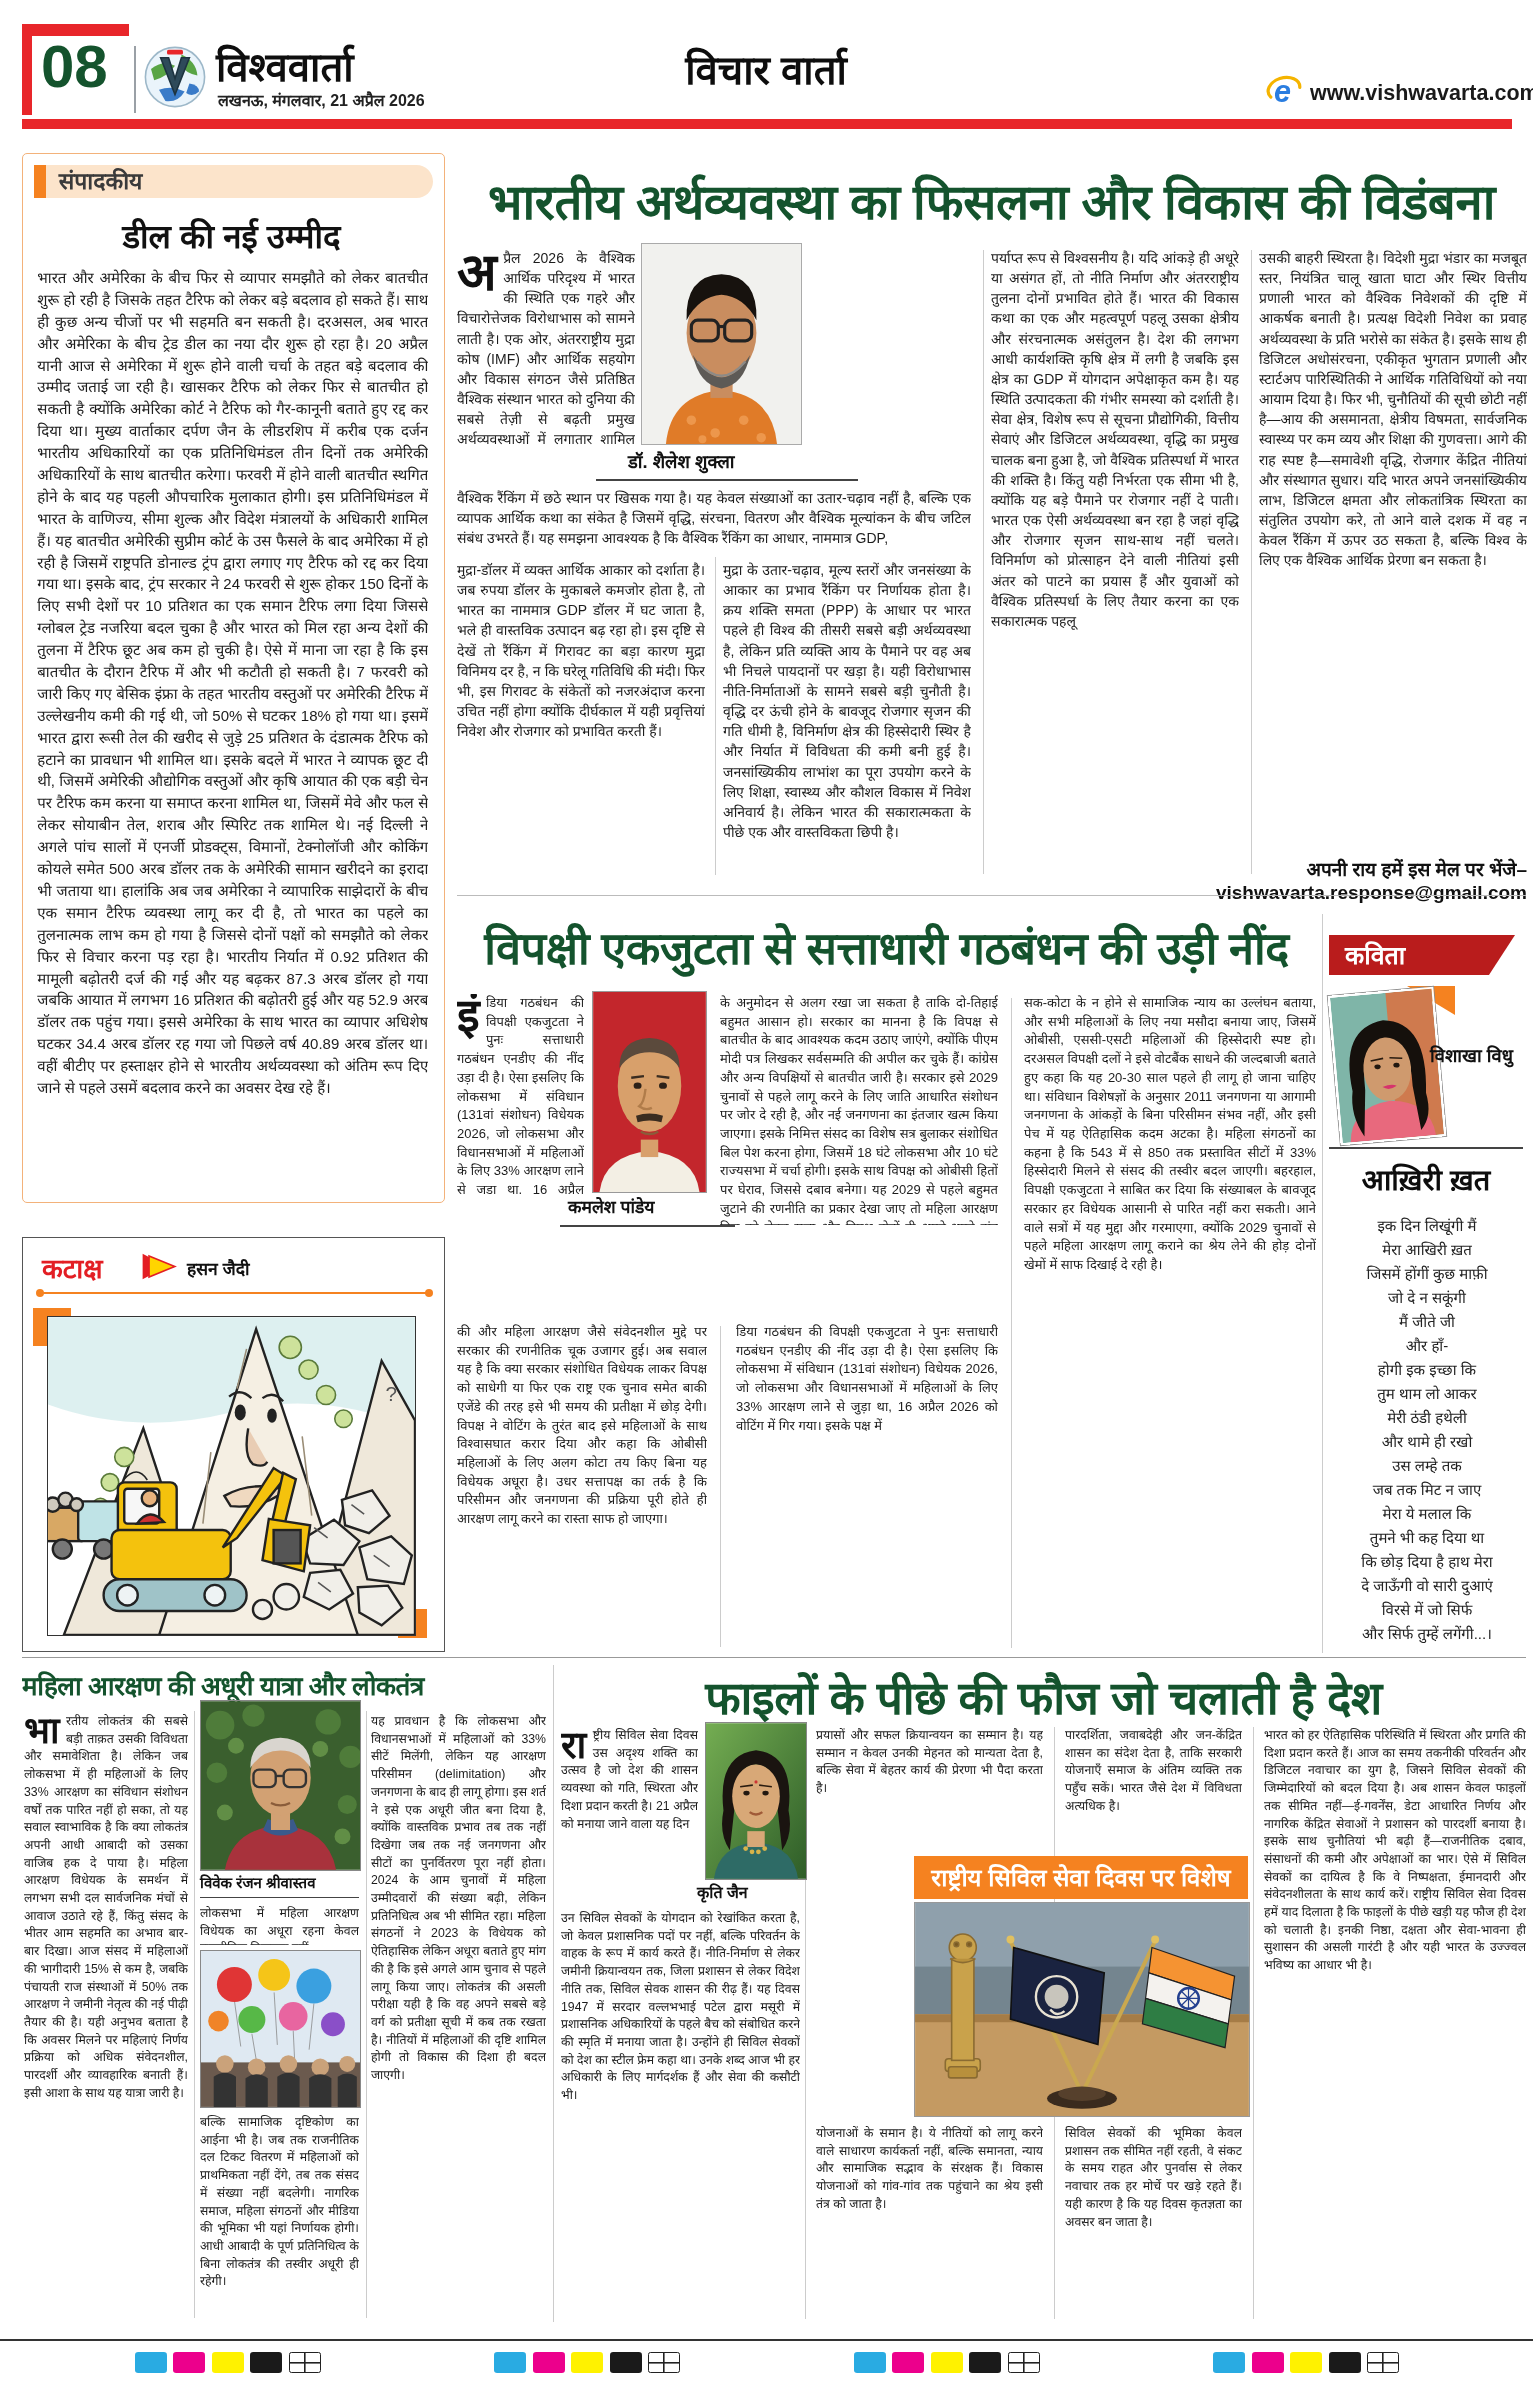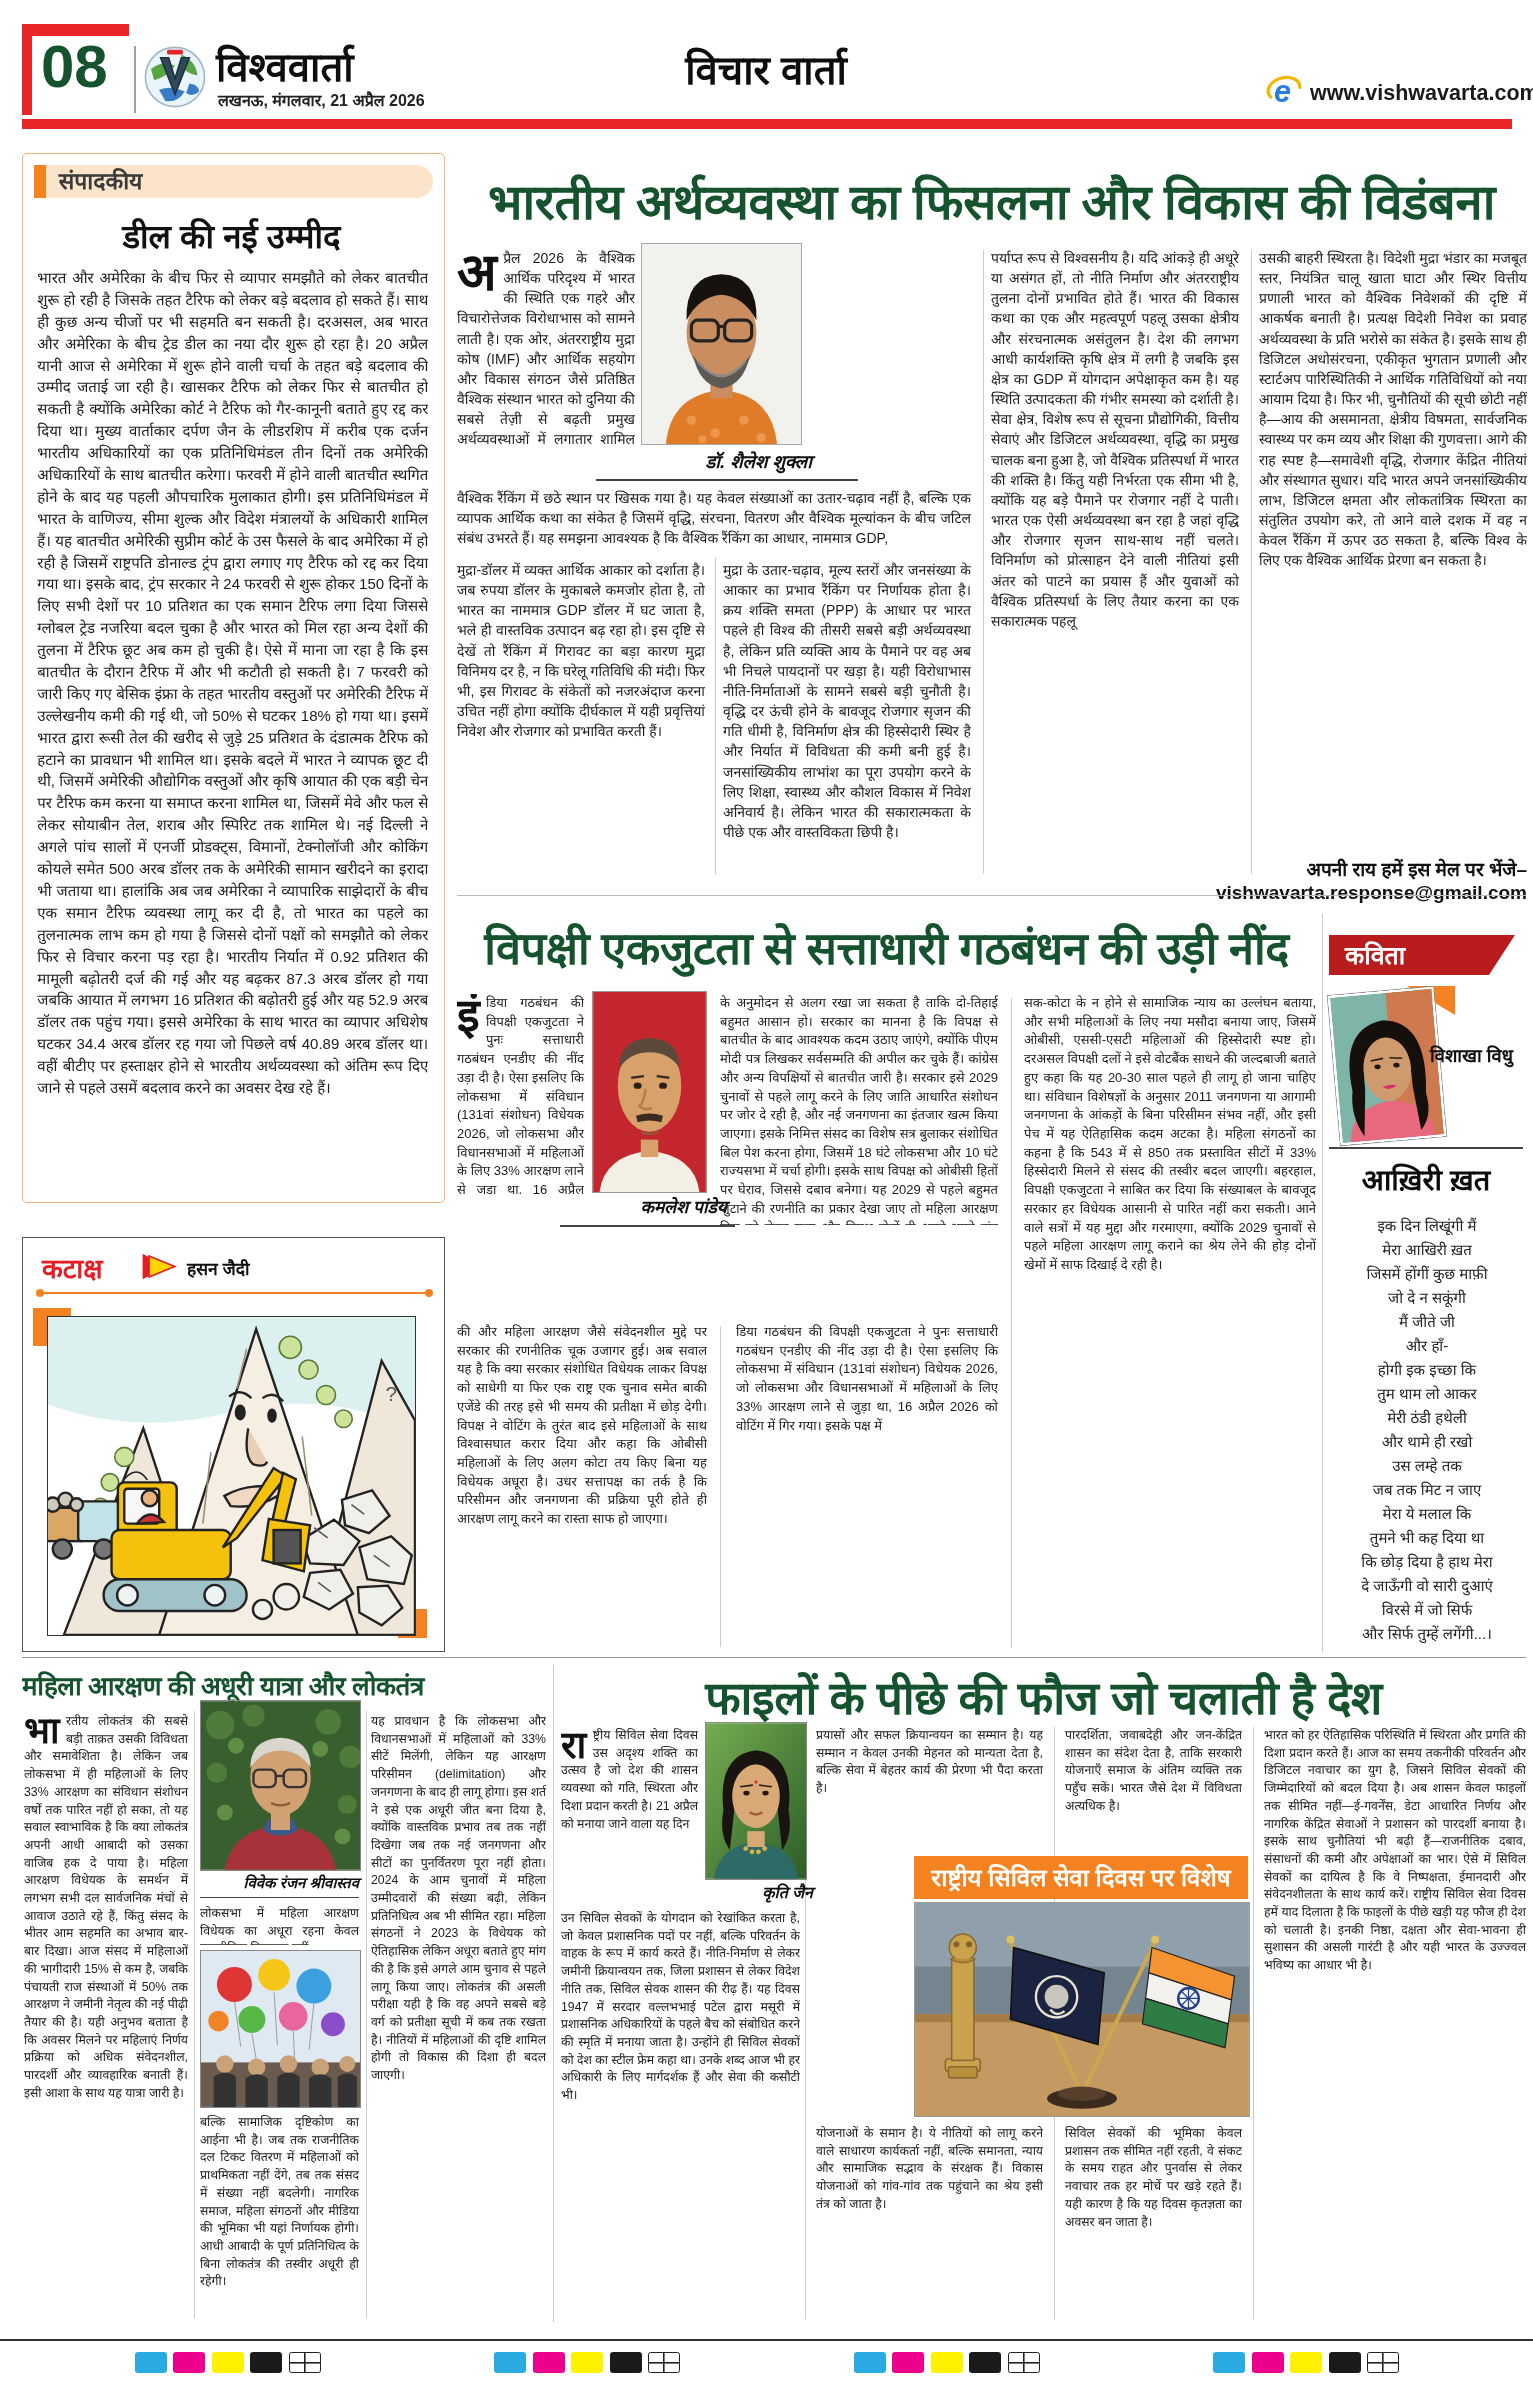--- a/index.html
+++ b/index.html
@@ -2,21 +2,21 @@
 <html lang="hi" style="font-size:12.7px"><head>
 <meta charset="utf-8">
 <style>
   html,body{margin:0;padding:0;background:#e9e9e9;}
   .page{position:relative;width:1533px;height:2389px;background:#ffffff;overflow:hidden;
         font-family:"Liberation Sans","DejaVu Sans",sans-serif;color:#1b1b1b;}
   .abs{position:absolute;}
   .col{position:absolute;text-align:justify;overflow:hidden;color:#1c1c1c;line-height:1.44;}
   .dc{float:left;font-weight:800;line-height:.82;margin:3.2px 6.4px 0 0;color:#111;}
   .hl{position:absolute;font-weight:800;color:#14532d;letter-spacing:-0.4px;}
-  .cap{position:absolute;text-align:right;font-weight:700;color:#111;font-style:italic;}
+  .cap{position:absolute;text-align:left;font-weight:700;color:#111;}
   .rule{position:absolute;background:#444;}
   .sep{position:absolute;background:#cccccc;width:0.8px;}
   .orange{background:#f58220;}
   .poemline{height:24px;text-align:center;font-size:15px;color:#232323;}
   .mark{width:32px;height:20.7px;border-radius:3.2px;}
   .reg{width:30px;height:19px;border:1.6px solid #222;border-radius:2.4px;
        background:linear-gradient(#222,#222) center/100% 1.6px no-repeat,
                   linear-gradient(#222,#222) center/1.6px 100% no-repeat;}
   .mgroup{display:flex;gap:6.4px;align-items:center;}
   svg{display:block;}

